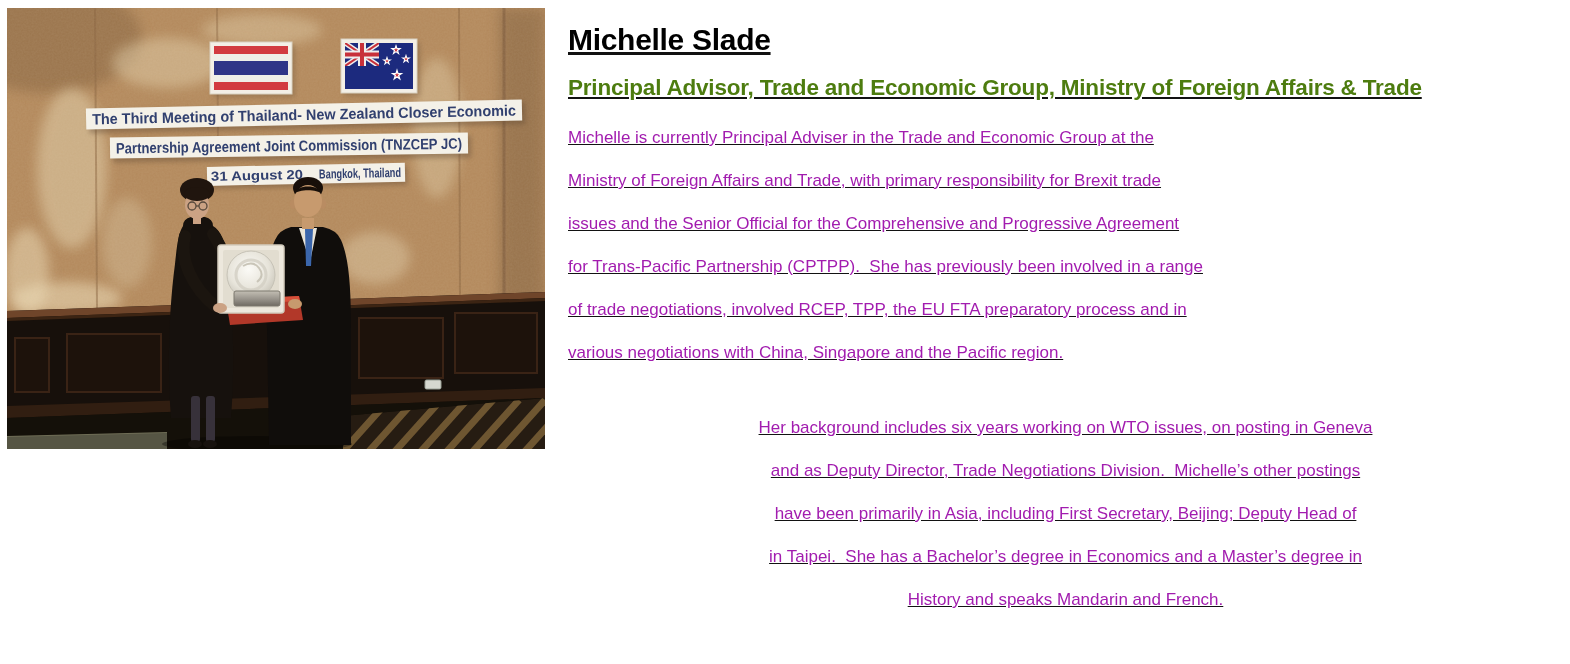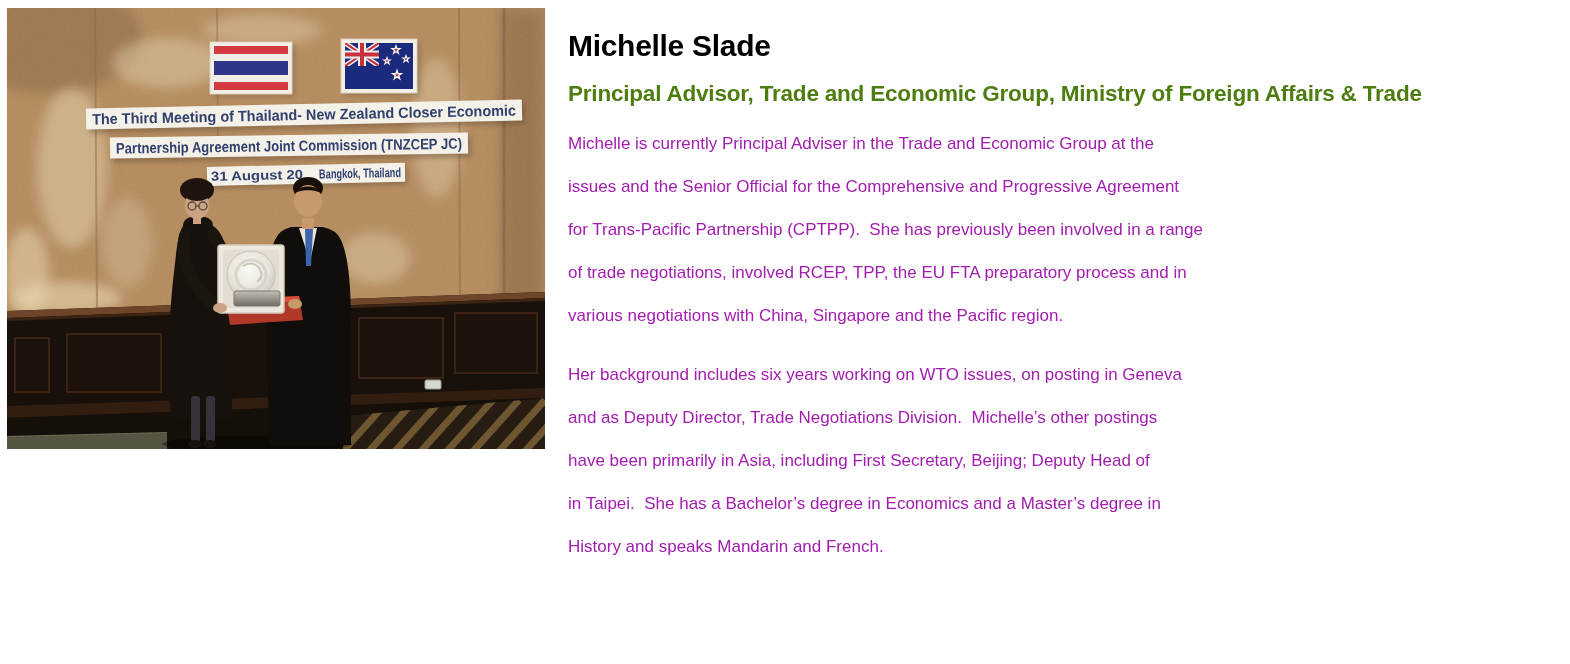--- a/index.html
+++ b/index.html
@@ -1,28 +1,28 @@
 <!DOCTYPE html>
 <html><head>
 <meta charset="utf-8">
 <style>
   html,body{margin:0;padding:0;background:#ffffff;}
   .page{position:relative;width:1570px;height:664px;background:#ffffff;overflow:hidden;
         font-family:"Liberation Sans",sans-serif;}
   .photo{position:absolute;left:7px;top:8px;width:538px;height:441px;margin:0;}
   .photo svg{display:block;}
   .photo text{font-family:"Liberation Sans",sans-serif;font-weight:700;}
-  .bio{position:absolute;left:568px;top:28px;width:995px;color:#121212;}
+  .bio{position:absolute;left:568px;top:22px;width:995px;color:#121212;text-decoration:underline;}
   .bio h1{margin:0 0 16px 0;font-size:30px;line-height:36px;font-weight:700;color:#000;
           letter-spacing:-0.3px;white-space:pre;}
   .bio h2{margin:0 0 14px 0;font-size:22.5px;line-height:28px;font-weight:700;color:#4d7c0f;
           letter-spacing:-0.2px;white-space:pre;}
   .para{margin:0;}
   .para .line{height:43px;line-height:43px;font-size:17px;white-space:pre;color:#a21caf;}
-  .para2{margin-top:16px;}
+  .para2{margin-top:32px;text-align:center;}
 </style>
 </head>
 <body>
 
 <div class="page">
 
   <figure class="photo">
     <svg width="538" height="441" viewBox="0 0 538 441" xmlns="http://www.w3.org/2000/svg">
       <defs>
         <filter id="blur5" x="-60%" y="-60%" width="220%" height="220%">
@@ -205,20 +205,21 @@
       </g>
     </svg>
   </figure>
 
   <section class="bio">
     <h1>Michelle Slade</h1>
     <h2>Principal Advisor, Trade and Economic Group, Ministry of Foreign Affairs &amp; Trade</h2>
 
     <div class="para">
       <div class="line">Michelle is currently Principal Adviser in the Trade and Economic Group at the</div>
+      <div class="line">Ministry of Foreign Affairs and Trade, with primary responsibility for Brexit trade</div>
       <div class="line">issues and the Senior Official for the Comprehensive and Progressive Agreement</div>
       <div class="line">for Trans-Pacific Partnership (CPTPP).  She has previously been involved in a range</div>
       <div class="line">of trade negotiations, involved RCEP, TPP, the EU FTA preparatory process and in</div>
       <div class="line">various negotiations with China, Singapore and the Pacific region.</div>
     </div>
 
     <div class="para para2">
       <div class="line">Her background includes six years working on WTO issues, on posting in Geneva</div>
       <div class="line">and as Deputy Director, Trade Negotiations Division.  Michelle’s other postings</div>
       <div class="line">have been primarily in Asia, including First Secretary, Beijing; Deputy Head of</div>

